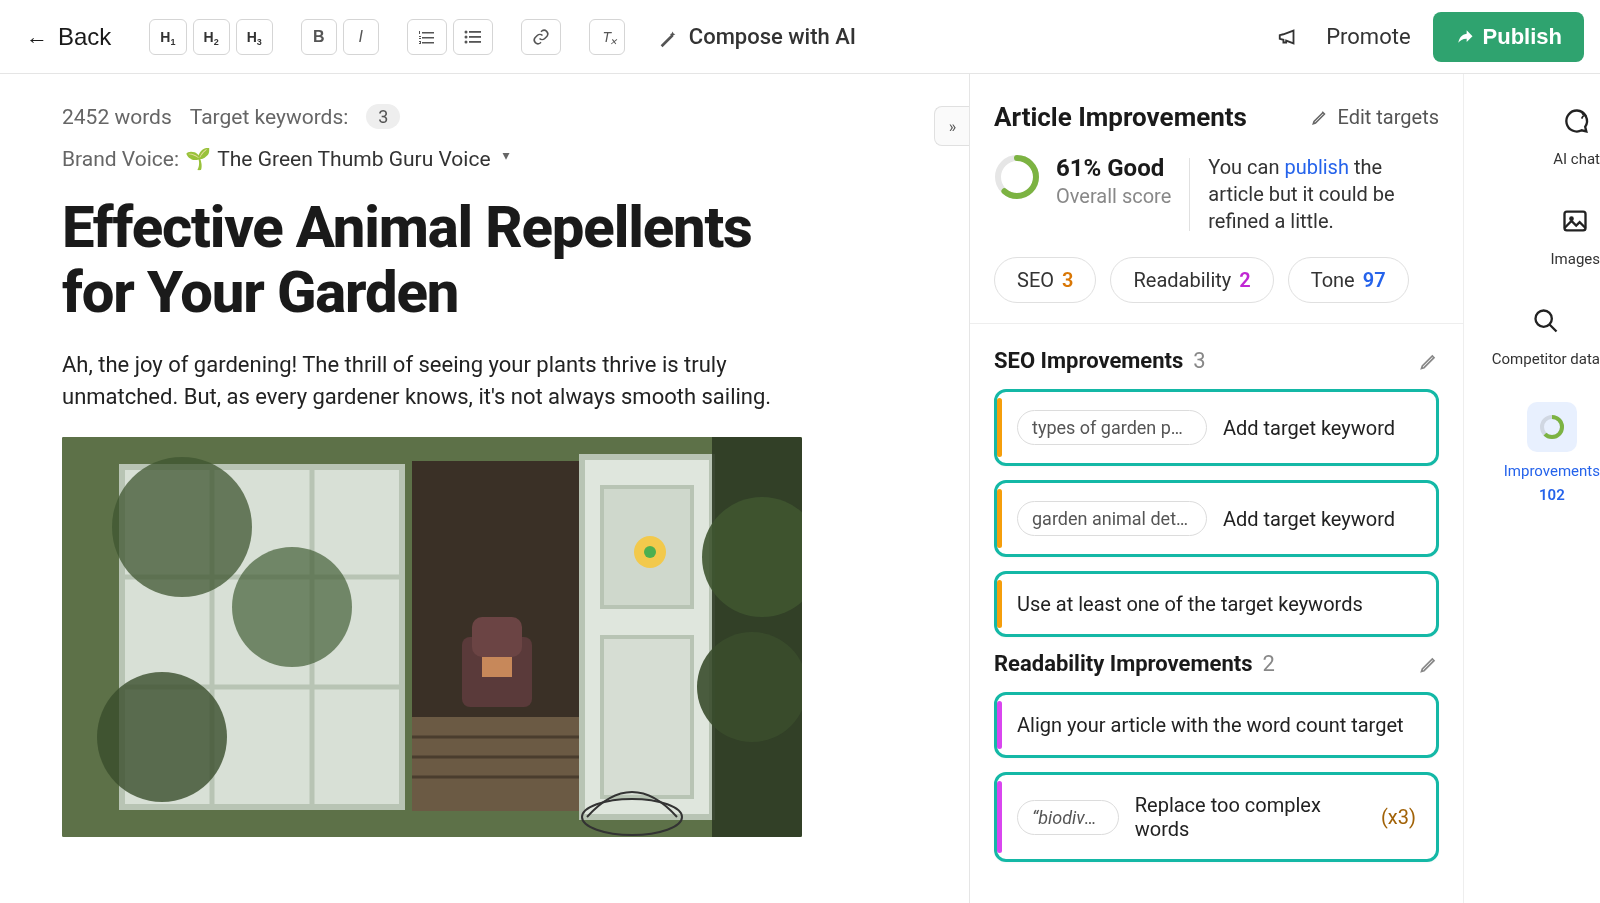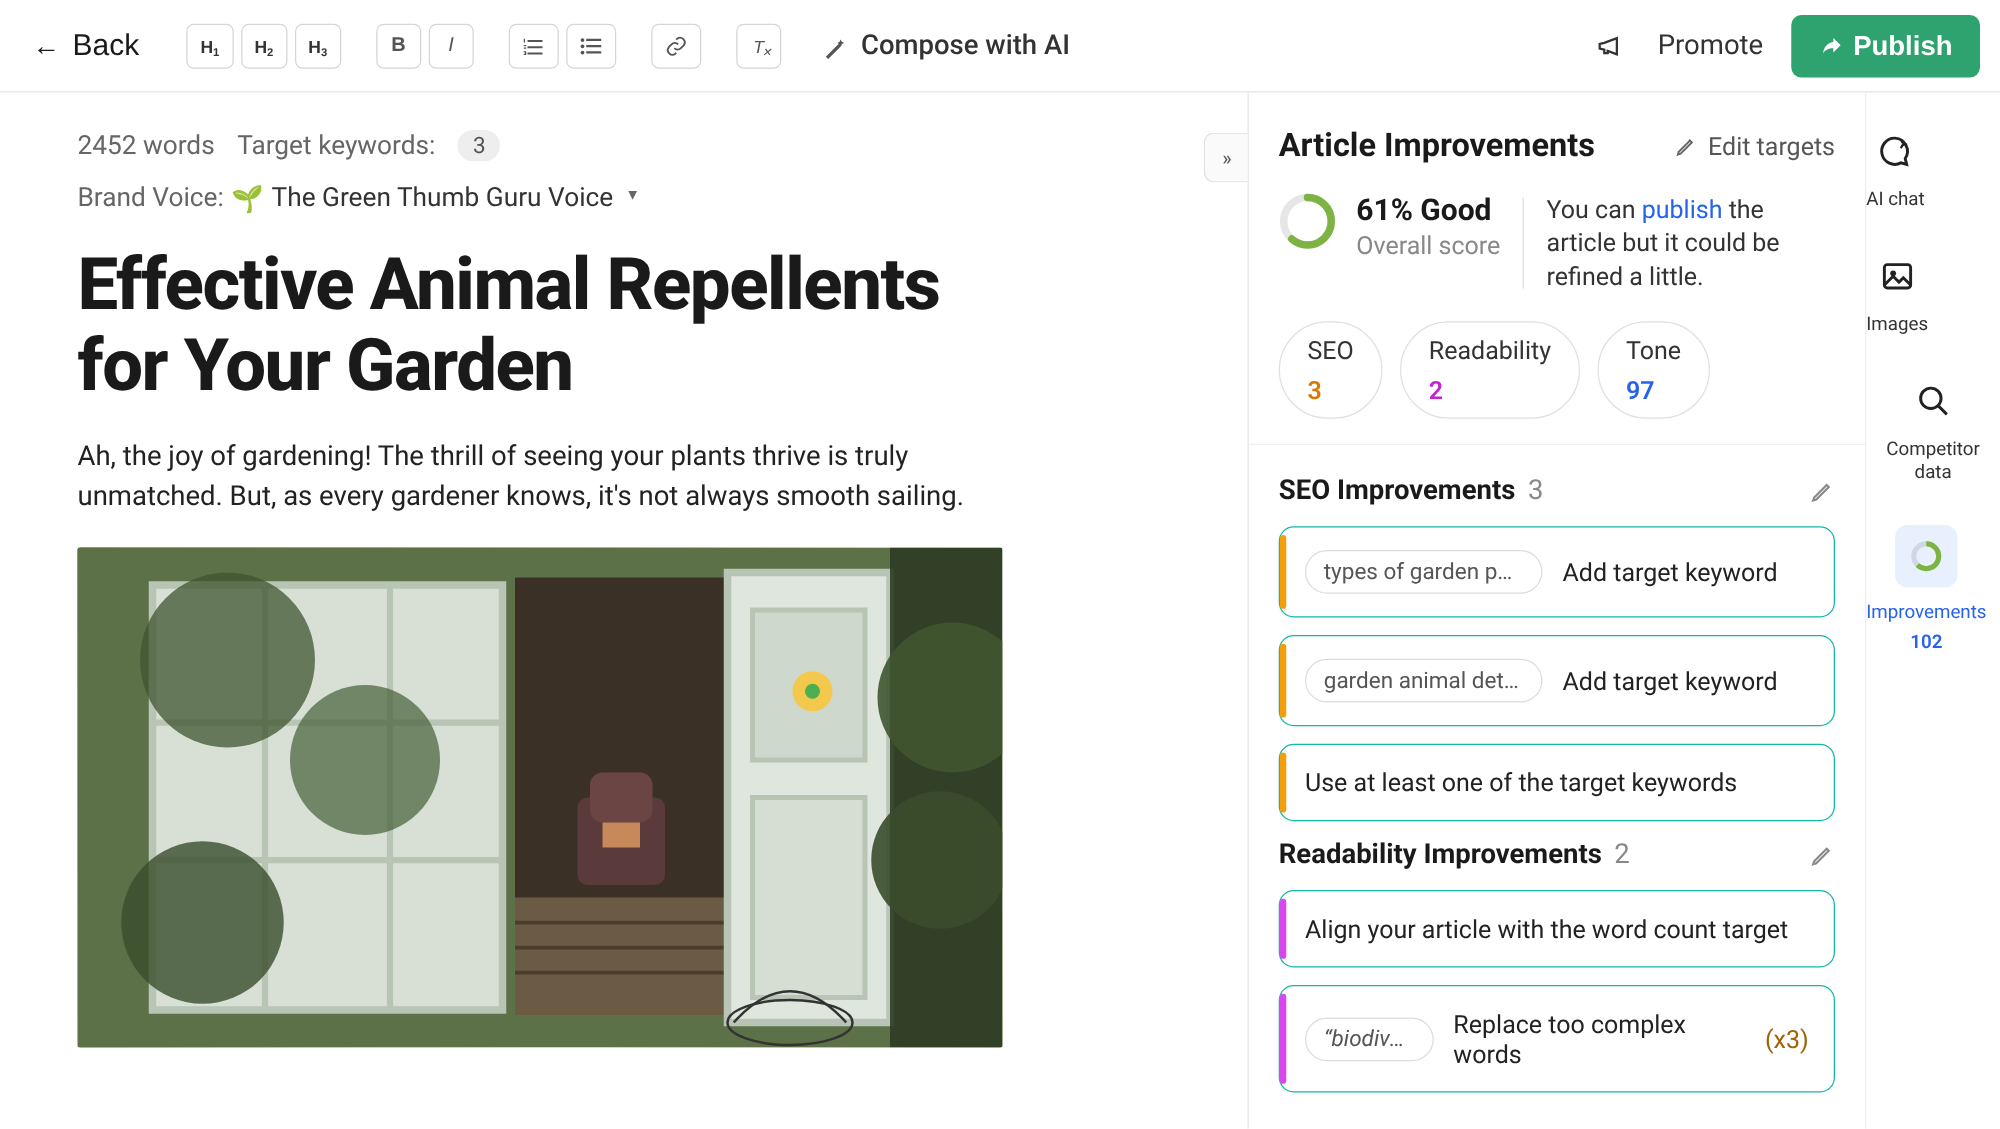--- a/index.html
+++ b/index.html
@@ -40,40 +40,40 @@
   .score-row { display:flex; align-items:flex-start; gap:16px; margin-top:22px; padding-bottom:18px; }
   .ring { width:46px; height:46px; flex-shrink:0; }
   .ring svg { transform: rotate(-90deg); }
   .score-text { }
   .score-big { font-size:24px; font-weight:700; }
   .score-sub { font-size:20px; color:#888; margin-top:2px; }
   .score-sep { width:1px; background:#e0e0e0; align-self:stretch; margin:4px 2px; }
   .score-msg { font-size:20px; line-height:1.35; color:#333; flex:1; }
   .score-msg .pub { color:#2563eb; }
   .pill-row { display:flex; gap:14px; margin-top:4px; margin-bottom:20px;}
-  .pill { border:1px solid #e0e0e0; border-radius:999px; padding:10px 22px; font-size:20px; color:#333; display:flex; gap:8px; cursor:pointer; background:#fff;flex-direction:column;}
+  .pill { border:1px solid #e0e0e0; border-radius:999px; padding:10px 22px; font-size:20px; color:#333; display:flex; gap:8px; cursor:pointer; background:#fff;}
   .pill .num-orange { color:#d97706; font-weight:600; }
   .pill .num-magenta { color:#c026d3; font-weight:600; }
   .pill .num-blue { color:#2563eb; font-weight:600; }
   hr.sep { border:none; border-top:1px solid #eee; margin:0 -24px 24px -24px; }
   .section-head { display:flex; align-items:center; justify-content:space-between; margin-bottom:16px; }
   .section-title { font-size:22px; font-weight:700; display:flex; gap:10px; align-items:center;}
   .section-count { color:#888; font-weight:400; }
   .pencil { color:#888; cursor:pointer; }
-  .card { border:1px solid #14b8a6; border-radius:12px; padding:18px 20px; margin-bottom:14px; box-shadow:0 1px 2px rgba(0,0,0,0.03); position:relative; display:flex; align-items:center; gap:16px; font-size:20px; }
+  .card { border:3px solid #14b8a6; border-radius:12px; padding:18px 20px; margin-bottom:14px; box-shadow:0 1px 2px rgba(0,0,0,0.03); position:relative; display:flex; align-items:center; gap:16px; font-size:20px; }
   .card::before { content:""; position:absolute; left:0; top:6px; bottom:6px; width:5px; border-radius:4px; }
   .card.orange::before { background:#f59e0b; }
   .card.magenta::before { background:#d946ef; }
   .kw-chip { border:1px solid #dcdcdc; border-radius:999px; padding:6px 14px; font-size:18px; color:#555; white-space:nowrap; overflow:hidden; text-overflow:ellipsis; max-width:190px; }
   .card-text { color:#222; }
   .italic { font-style:italic; }
   .count-suffix { color:#a16207; margin-left:6px; }
   
   
-  .rail { width:108px; border-left:1px solid #eee; padding-top:28px; display:flex; flex-direction:column; align-items:flex-start; gap:34px; }
+  .rail { width:137px; border-left:1px solid #eee; padding-top:28px; display:flex; flex-direction:column; align-items:flex-end; gap:34px; }
   .rail-item { display:flex; flex-direction:column; align-items:center; gap:10px; font-size:15px; color:#333; cursor:pointer; text-align:center; }
   .rail-item .icon { width:30px; height:30px; display:flex; align-items:center; justify-content:center; color:#222; }
   .rail-item.active { color:#2563eb; }
   .rail-item.active .icon-wrap { background:#e8f0fe; border-radius:10px; padding:10px; }
   .icon-wrap { padding:4px; }
   .rail-badge { font-weight:600; margin-top:-4px;}
   
   svg { display:block; }
 </style>
 </head>

